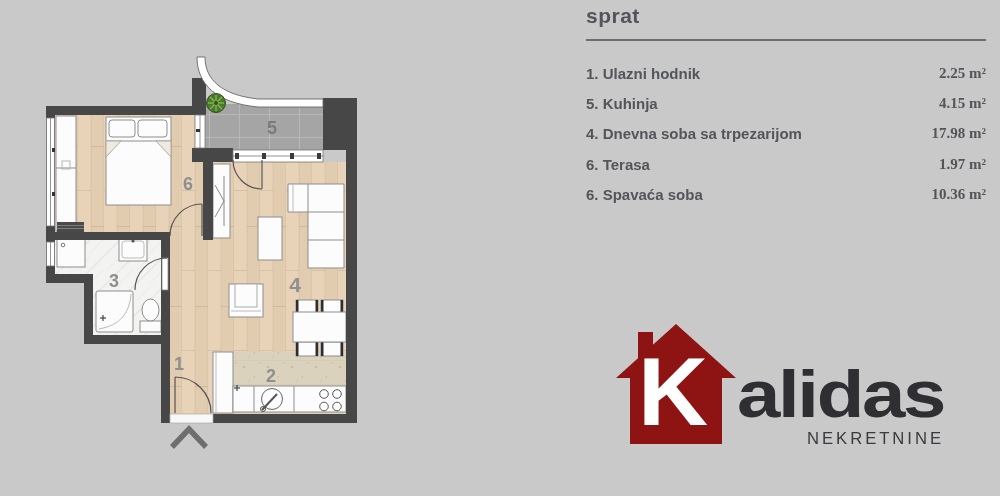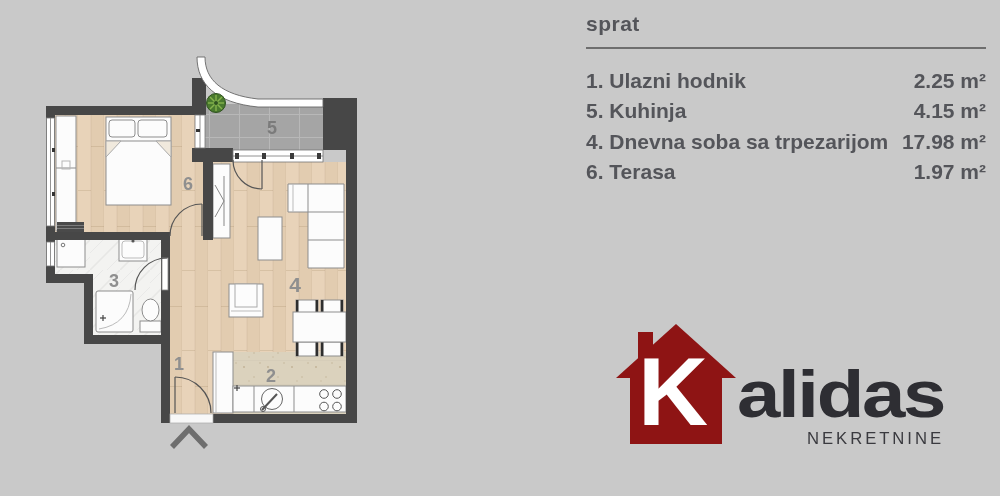--- a/index.html
+++ b/index.html
@@ -3,28 +3,28 @@
 <meta charset="utf-8">
 <style>
   html,body{margin:0;padding:0;}
   body{
     width:1000px;height:496px;position:relative;overflow:hidden;
     background:#c9c9c9;
     font-family:"Liberation Sans",sans-serif;
   }
   #plan-svg{position:absolute;left:0;top:0;}
   
-  .panel{position:absolute;left:586px;top:12px;width:400px;color:#54555a;}
+  .panel{position:absolute;left:586px;top:4px;width:400px;color:#54555a;}
   .panel-header{display:flex;justify-content:space-between;align-items:baseline;
     font-size:21px;font-weight:700;letter-spacing:0.5px;}
   .panel-rule{border:none;border-top:2px solid #6e6e6e;margin:11px 0 0 0;}
   .room-list{margin-top:17px;}
   .room-row{display:flex;justify-content:space-between;align-items:center;
-    height:30.3px;font-size:21px;font-weight:700;}
-  .room-row .area{white-space:nowrap;}
+    height:30.3px;font-size:15px;font-weight:700;}
+  .room-row .area{white-space:nowrap;font-family:Liberation Serif, serif;}
   
   #logo-svg{position:absolute;left:613px;top:322px;}
 </style>
 </head>
 <body>
 
 <svg id="plan-svg" width="500" height="496" viewBox="0 0 500 496">
   <defs>
     <pattern id="wood" width="26" height="80" patternUnits="userSpaceOnUse">
       <rect width="13" height="80" fill="#e8d3b9"></rect>
@@ -274,20 +274,24 @@
       <span class="area">4.15 m²</span>
     </div>
     <div class="room-row">
       <span>4. Dnevna soba sa trpezarijom</span>
       <span class="area">17.98 m²</span>
     </div>
     <div class="room-row">
       <span>6. Terasa</span>
       <span class="area">1.97 m²</span>
     </div>
+    <div class="room-row">
+      <span>6. Spavaća soba</span>
+      <span class="area">10.36 m²</span>
+    </div>
   </div>
 </div>
 
 <svg id="logo-svg" width="372" height="130" viewBox="0 0 372 130">
   <g>
     <rect x="25" y="10" width="15" height="30" fill="#8e1414"></rect>
     <polygon points="63,2 123,56 3,56" fill="#8e1414"></polygon>
     <rect x="17" y="52" width="92" height="70" fill="#8e1414"></rect>
   </g>
   <text x="60" y="103" font-family="Liberation Sans, sans-serif" font-weight="bold" font-size="97" fill="#ffffff" text-anchor="middle">K</text>

